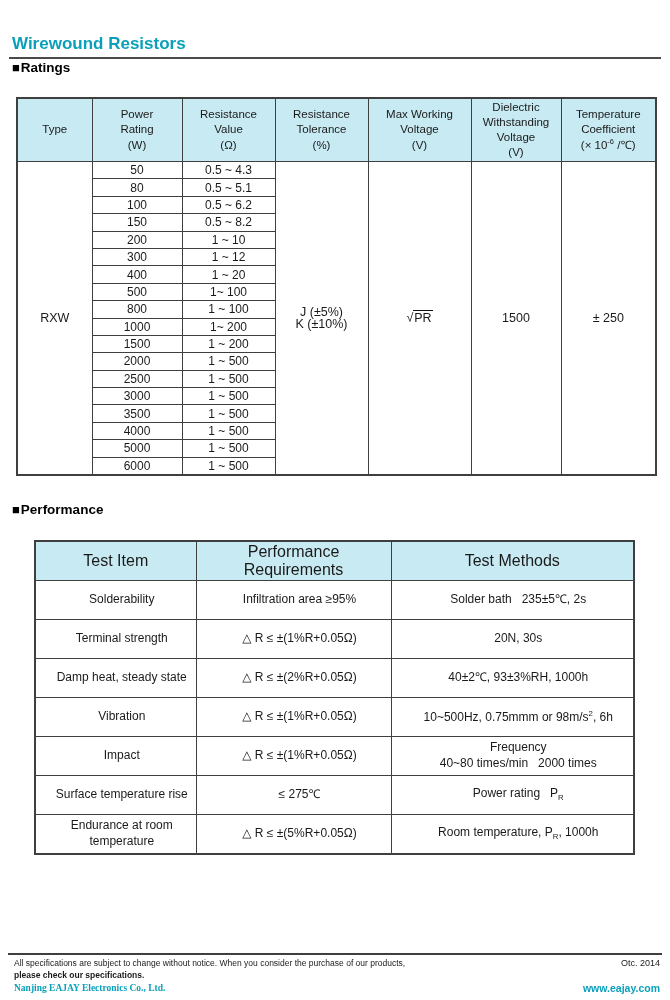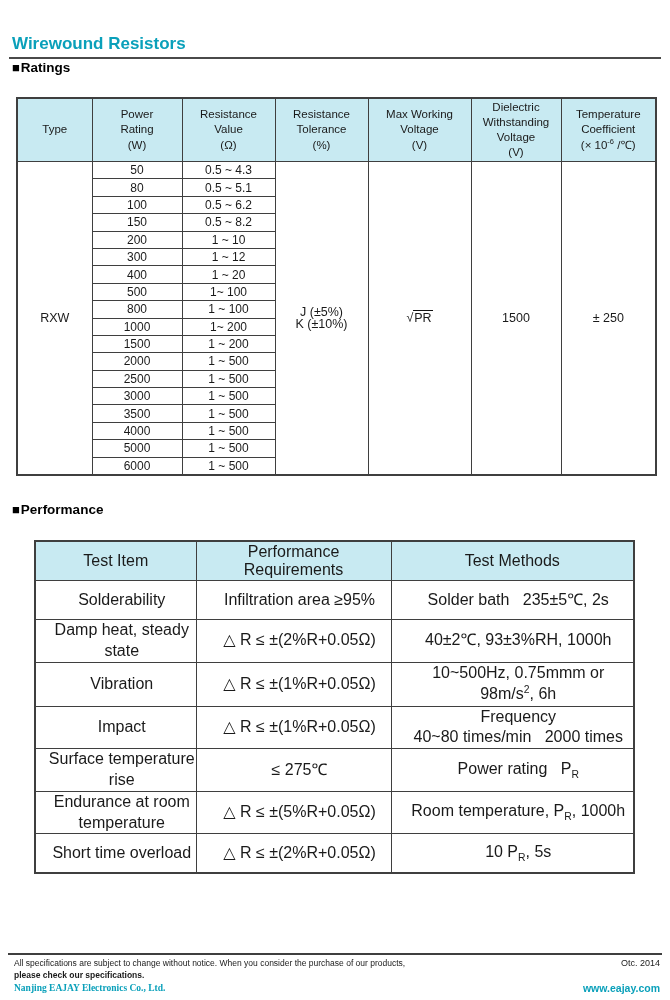--- a/index.html
+++ b/index.html
@@ -28,21 +28,21 @@
   .ratings-table{position:absolute;left:16px;top:97px;width:639px;border:2px solid var(--table-border);}
   .ratings-table th{height:62px;font-size:11.5px;line-height:1.32;}
   .ratings-table tbody td{height:16.4px;font-size:12px;line-height:1;}
   .ratings-table td.merged{font-size:12.5px;}
   .tol-wrap{display:flex;flex-direction:column;align-items:center;font-size:12.5px;}
   .ovl{border-top:1.2px solid #111;padding:0 1px;margin-top:25px;}
 
   
   .perf-table{position:absolute;left:34px;top:540px;width:599px;border:2px solid var(--table-border);}
   .perf-table th{height:38px;font-size:16px;}
-  .perf-table td{height:38px;font-size:16px;line-height:1.3;padding-left:12px;}
+  .perf-table td{height:38px;font-size:12px;line-height:1.3;padding-left:12px;}
 
   
   .footer-rule{position:absolute;left:8px;top:953px;width:654px;border-top:2px solid #3f3f3f;}
   .footer-line1{position:absolute;left:14px;top:958px;font-size:8.5px;}
   .footer-line2{position:absolute;left:14px;top:970px;font-size:8.5px;font-weight:bold;}
   .footer-company{position:absolute;left:14px;top:983px;font-size:9.5px;font-weight:bold;color:var(--accent);font-family:Liberation Serif, serif;}
   .footer-date{position:absolute;right:10px;top:958px;font-size:9px;}
   .footer-site{position:absolute;right:10px;top:982px;font-size:10.5px;font-weight:bold;color:var(--accent);}
 </style>
 </head>
@@ -182,20 +182,25 @@
         <th>Test Methods</th>
       </tr>
     </thead>
     <tbody>
       <tr>
           <td>Solderability</td>
           <td>Infiltration area ≥95%</td>
           <td>Solder bath &nbsp; 235±5℃, 2s</td>
         </tr>
       <tr>
+          <td>Terminal strength</td>
+          <td>△ R ≤ ±(1%R+0.05Ω)</td>
+          <td>20N, 30s</td>
+        </tr>
+      <tr>
           <td>Damp heat, steady state</td>
           <td>△ R ≤ ±(2%R+0.05Ω)</td>
           <td>40±2℃, 93±3%RH, 1000h</td>
         </tr>
       <tr>
           <td>Vibration</td>
           <td>△ R ≤ ±(1%R+0.05Ω)</td>
           <td>10~500Hz, 0.75mmm or 98m/s<sup>2</sup>, 6h</td>
         </tr>
       <tr>
@@ -205,25 +210,20 @@
         </tr>
       <tr>
           <td>Surface temperature rise</td>
           <td>≤ 275℃</td>
           <td>Power rating &nbsp; P<sub>R</sub></td>
         </tr>
       <tr>
           <td>Endurance at room<br>temperature</td>
           <td>△ R ≤ ±(5%R+0.05Ω)</td>
           <td>Room temperature, P<sub>R</sub>, 1000h</td>
-        </tr>
-      <tr>
-          <td>Short time overload</td>
-          <td>△ R ≤ ±(2%R+0.05Ω)</td>
-          <td>10 P<sub>R</sub>, 5s</td>
         </tr>
     </tbody>
   </table>
 
   <div class="footer-rule"></div>
   <div class="footer-line1">All specifications are subject to change without notice. When you consider the purchase of our products,</div>
   <div class="footer-line2">please check our specifications.</div>
   <div class="footer-company">Nanjing EAJAY Electronics Co., Ltd.</div>
   <div class="footer-date">Otc. 2014</div>
   <div class="footer-site">www.eajay.com</div>

